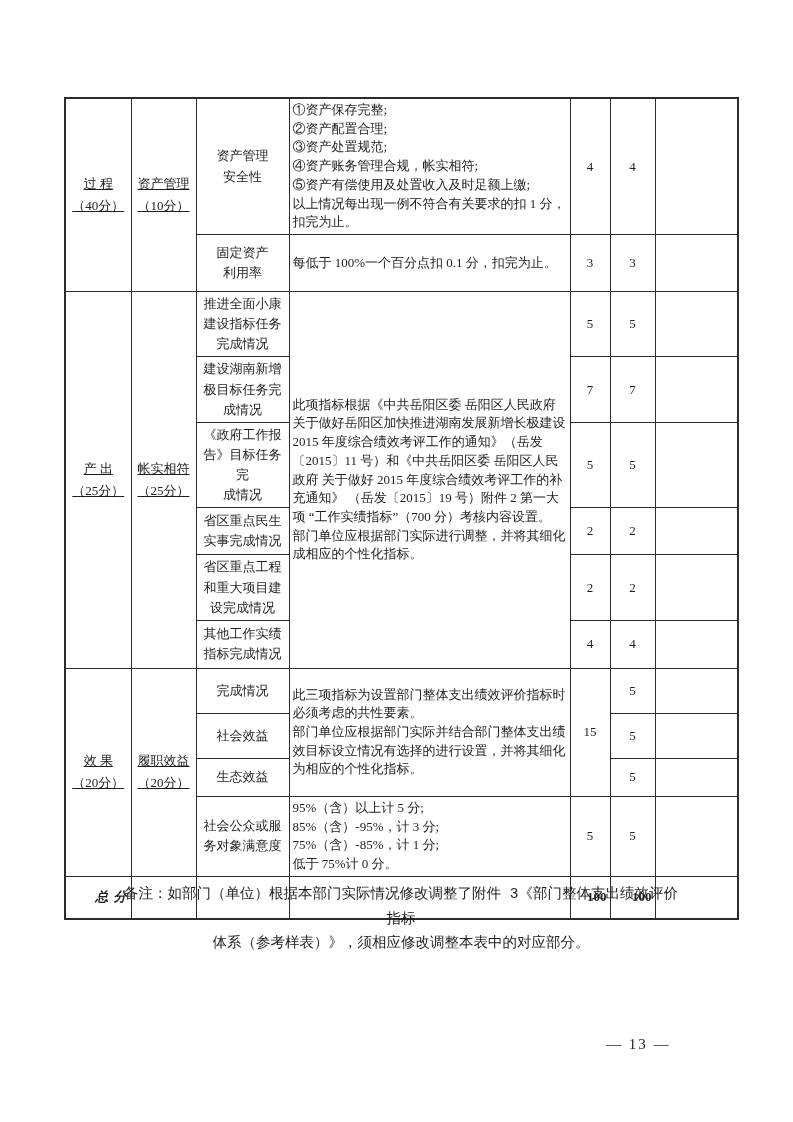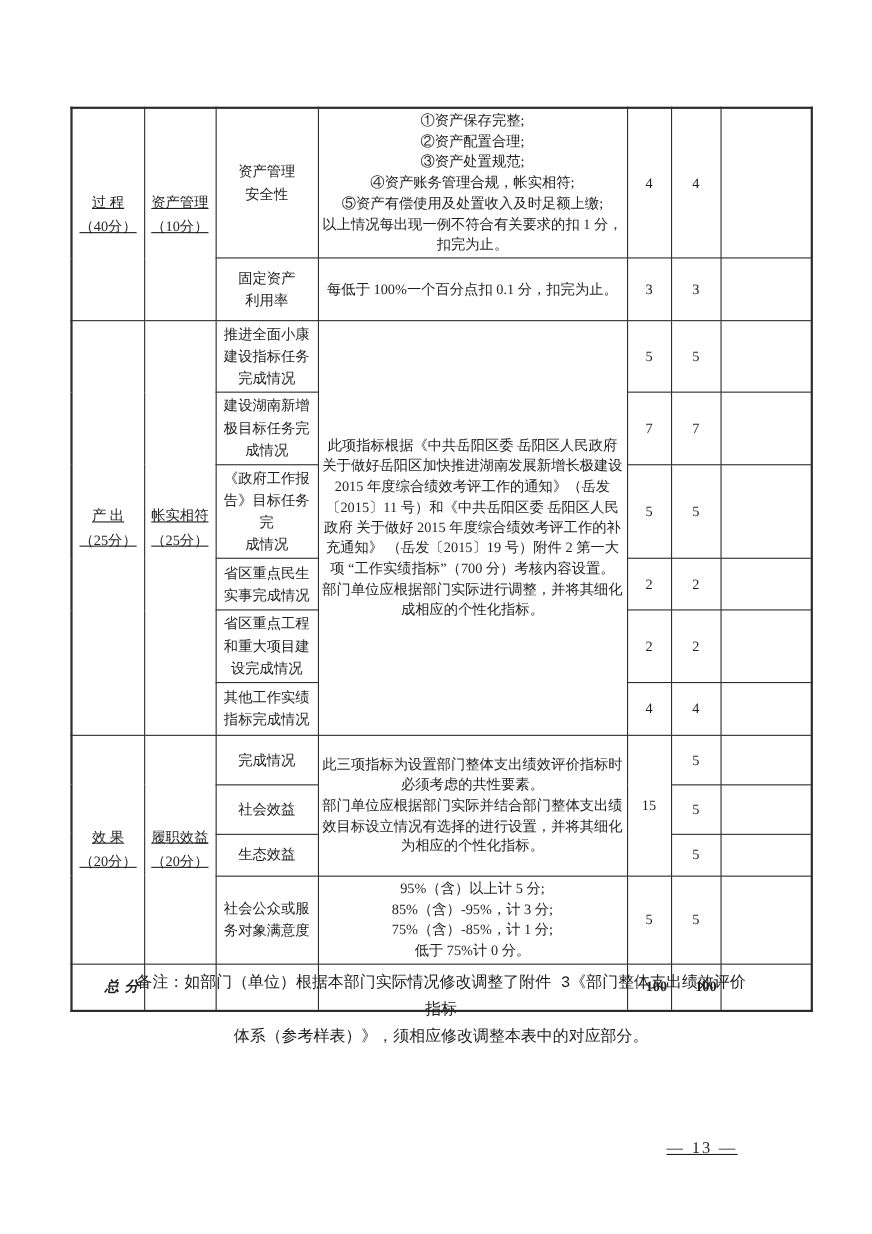--- a/index.html
+++ b/index.html
@@ -37,21 +37,21 @@
     white-space: pre-line;
     line-height: 1.7;
     text-decoration: underline;
   }
   td.ind {
     text-align: center;
     white-space: pre-line;
     line-height: 1.55;
   }
   td.desc {
-    text-align: center;
+    text-align: left;
     white-space: pre-line;
     line-height: 1.44;
     padding: 4px 6px;
     margin-top: 28px;
   }
   td.score {
     text-align: center;
   }
   td.empty-col {
     background: #ffffff;
@@ -76,21 +76,20 @@
     white-space: pre-line;
     text-align: center;
     font-family: Liberation Mono, monospace;
   }
   .pageno {
     position: absolute;
     left: 606px;
     top: 1036px;
     font-size: 15px;
     letter-spacing: 2px;
-    text-decoration: underline;
   }
 </style>
 </head>
 <body>
 
 <div class="page">
 
   <table class="eval">
     <colgroup>
       <col style="width:66px">

